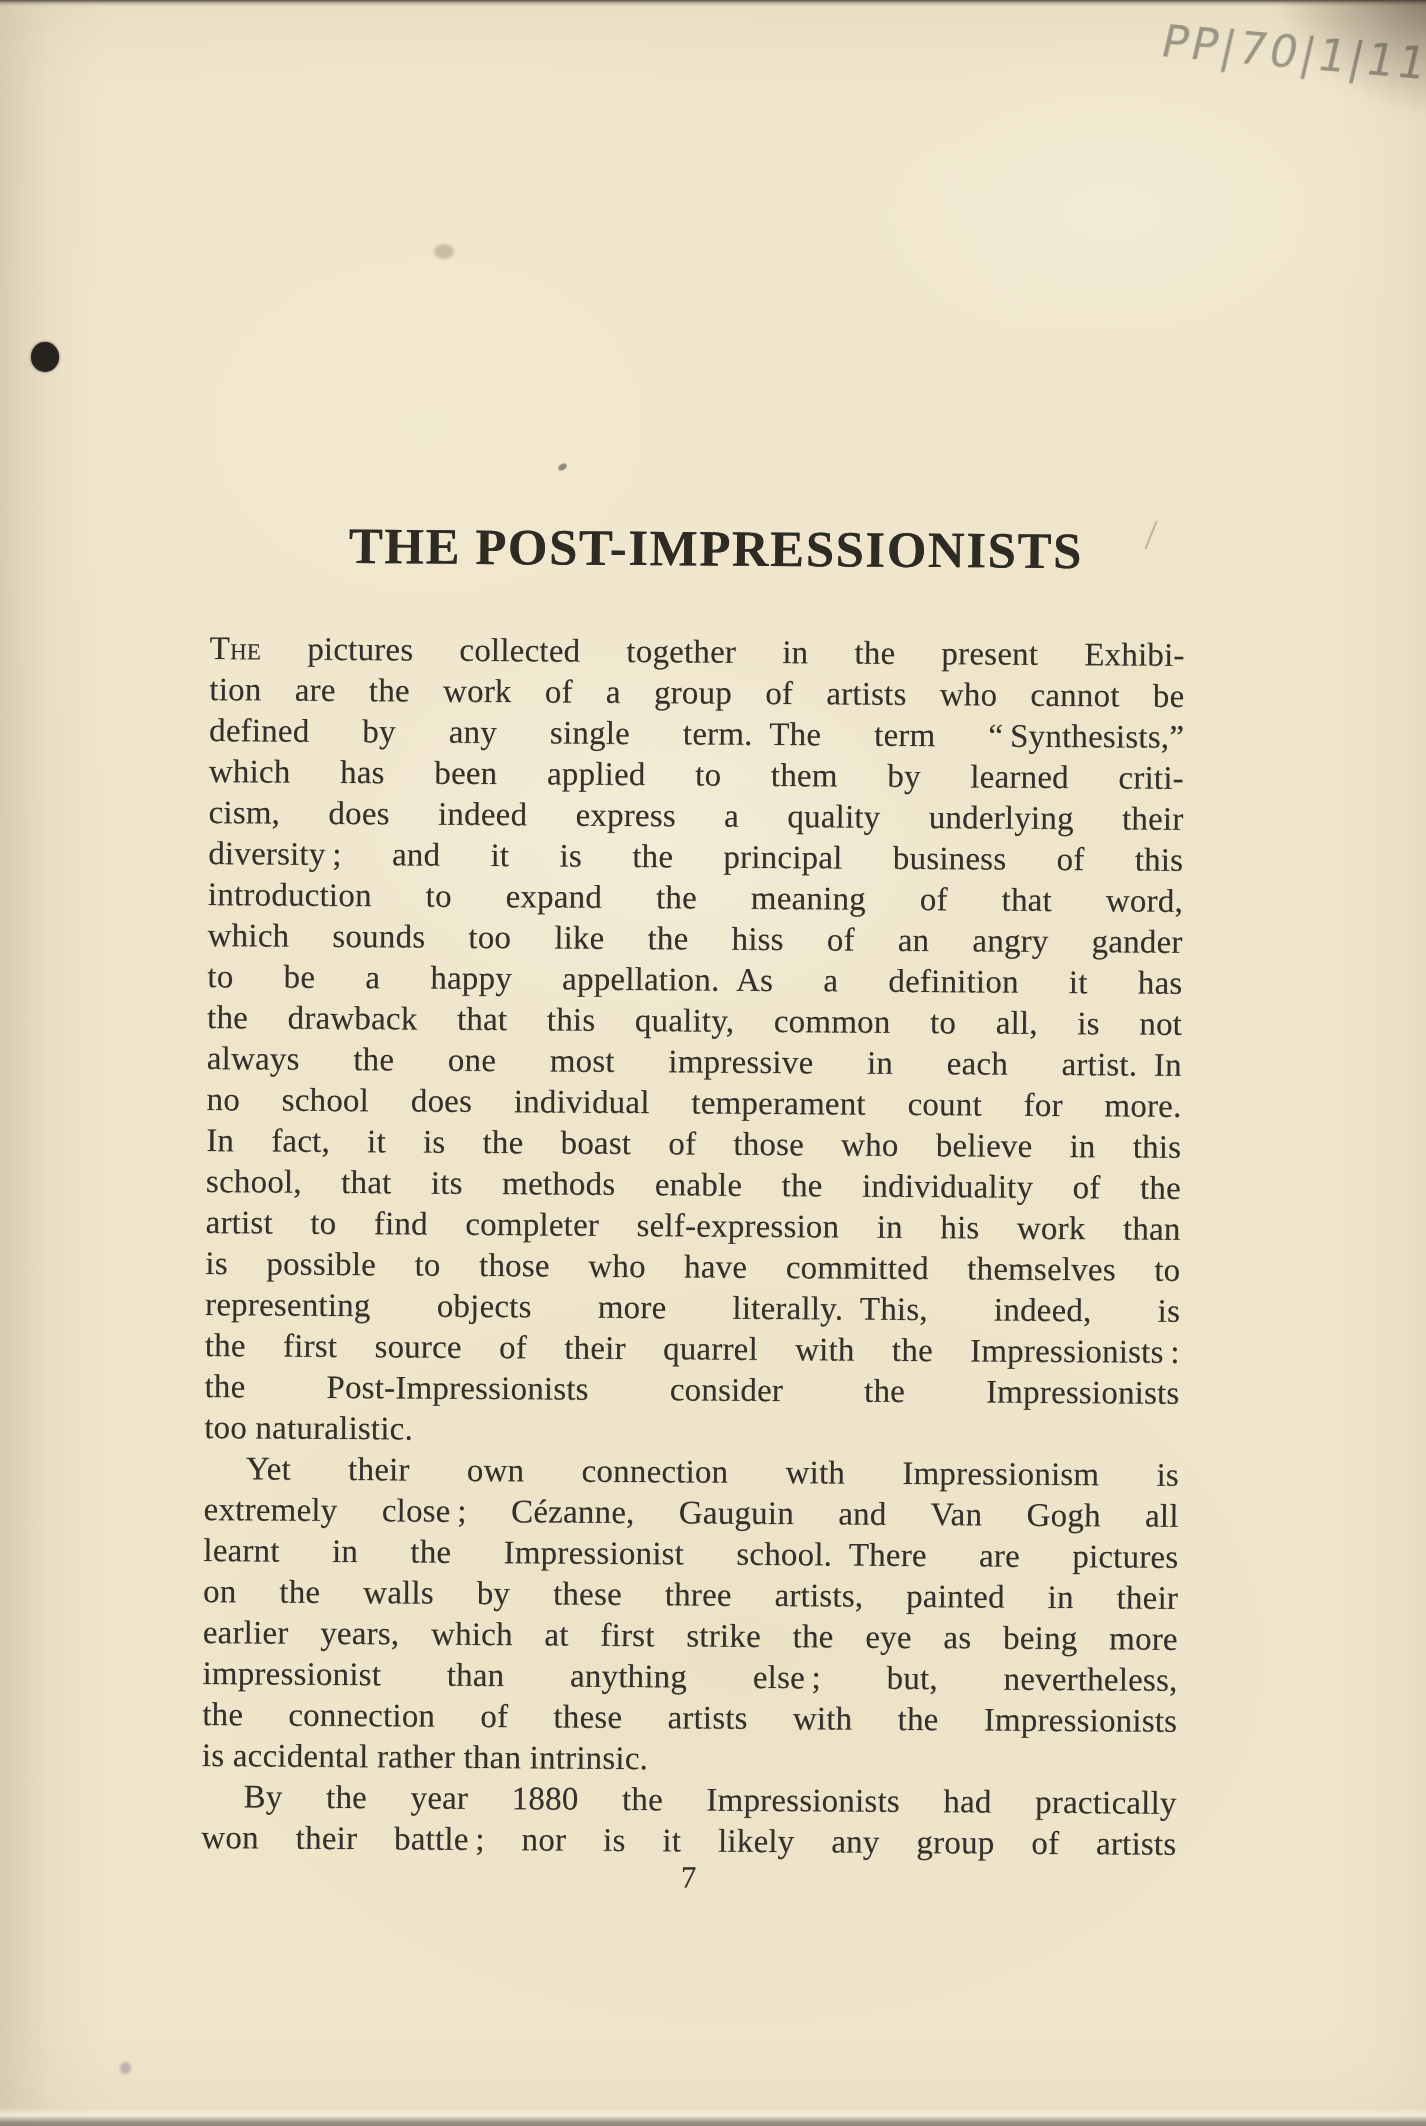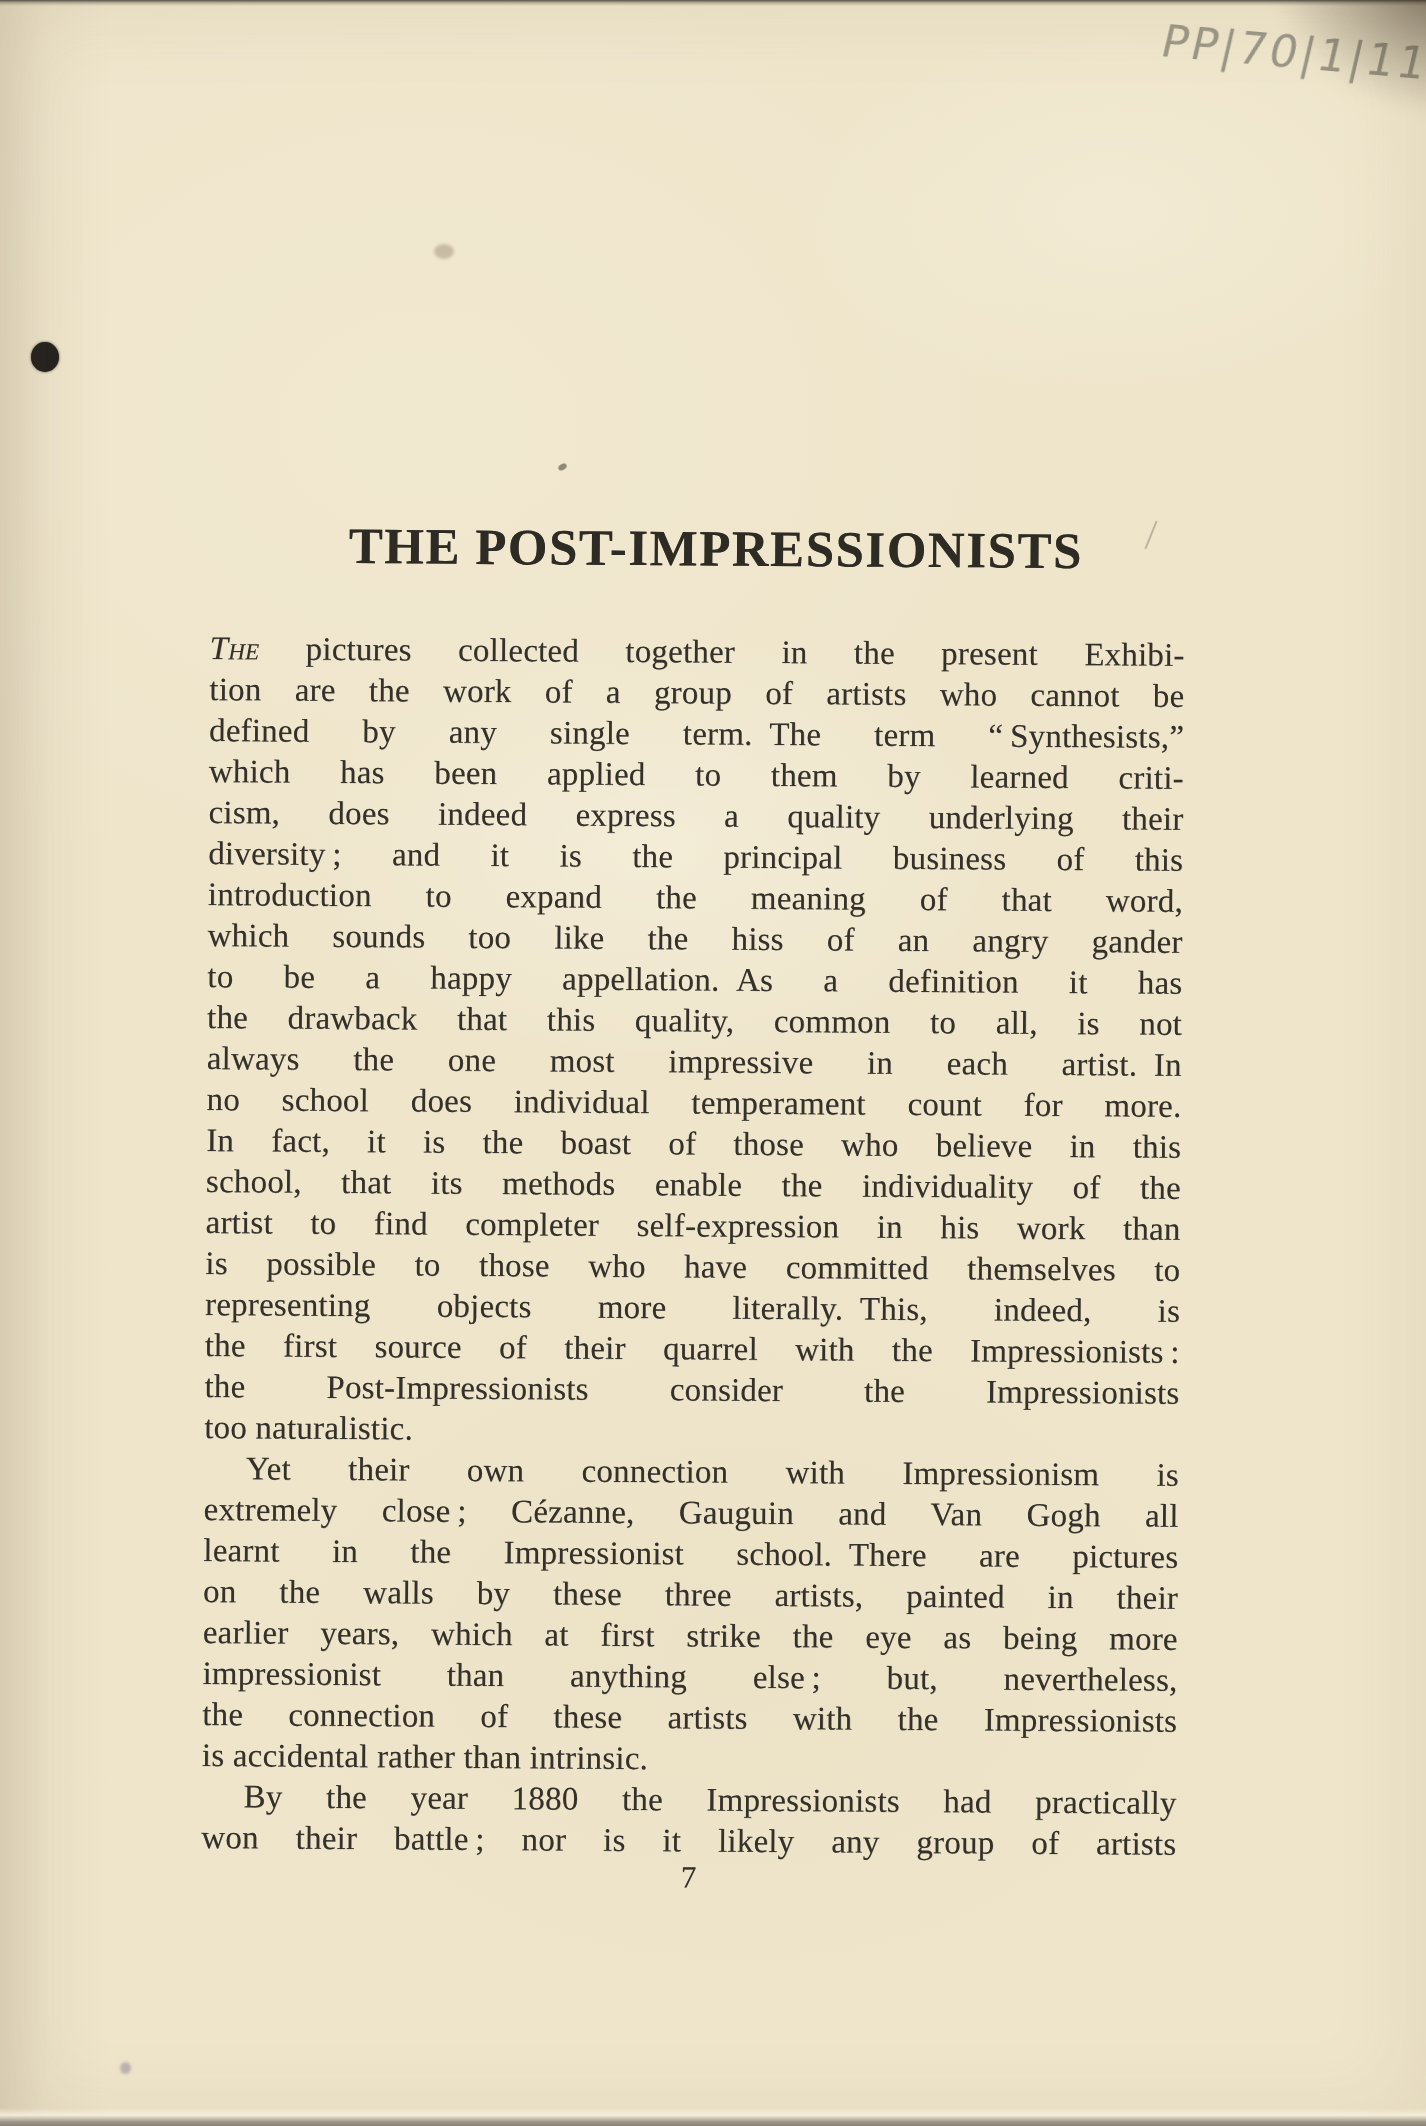--- a/index.html
+++ b/index.html
@@ -43,21 +43,21 @@
 
   .body-text {
     position:absolute; left:210px; top:628px; width:975px;
     font-size:33px; color: var(--ink, #34302a);
     letter-spacing:0.2px;
     text-shadow:0.3px 0.3px 0.5px rgba(52,48,42,0.38);
   }
   .line { line-height:41px; height:41px; text-align:justify; text-align-last:justify; white-space:normal; overflow:visible; }
   .line.last { text-align-last:left; }
   .line.indent { padding-left:42px; }
-  .smallcaps { font-variant:small-caps;font-style:italic; }
+  .smallcaps { font-variant:small-caps; }
 
   .page-number {
     position:absolute; left:210px; top:1856px; width:975px;
     text-align:center; font-size:31px; color:var(--ink, #34302a);
     text-shadow:0.3px 0.3px 0.5px rgba(52,48,42,0.38);
   }
 
   
   .annotation {
     position:absolute; left:1168px; top:16px; width:240px; height:90px;

